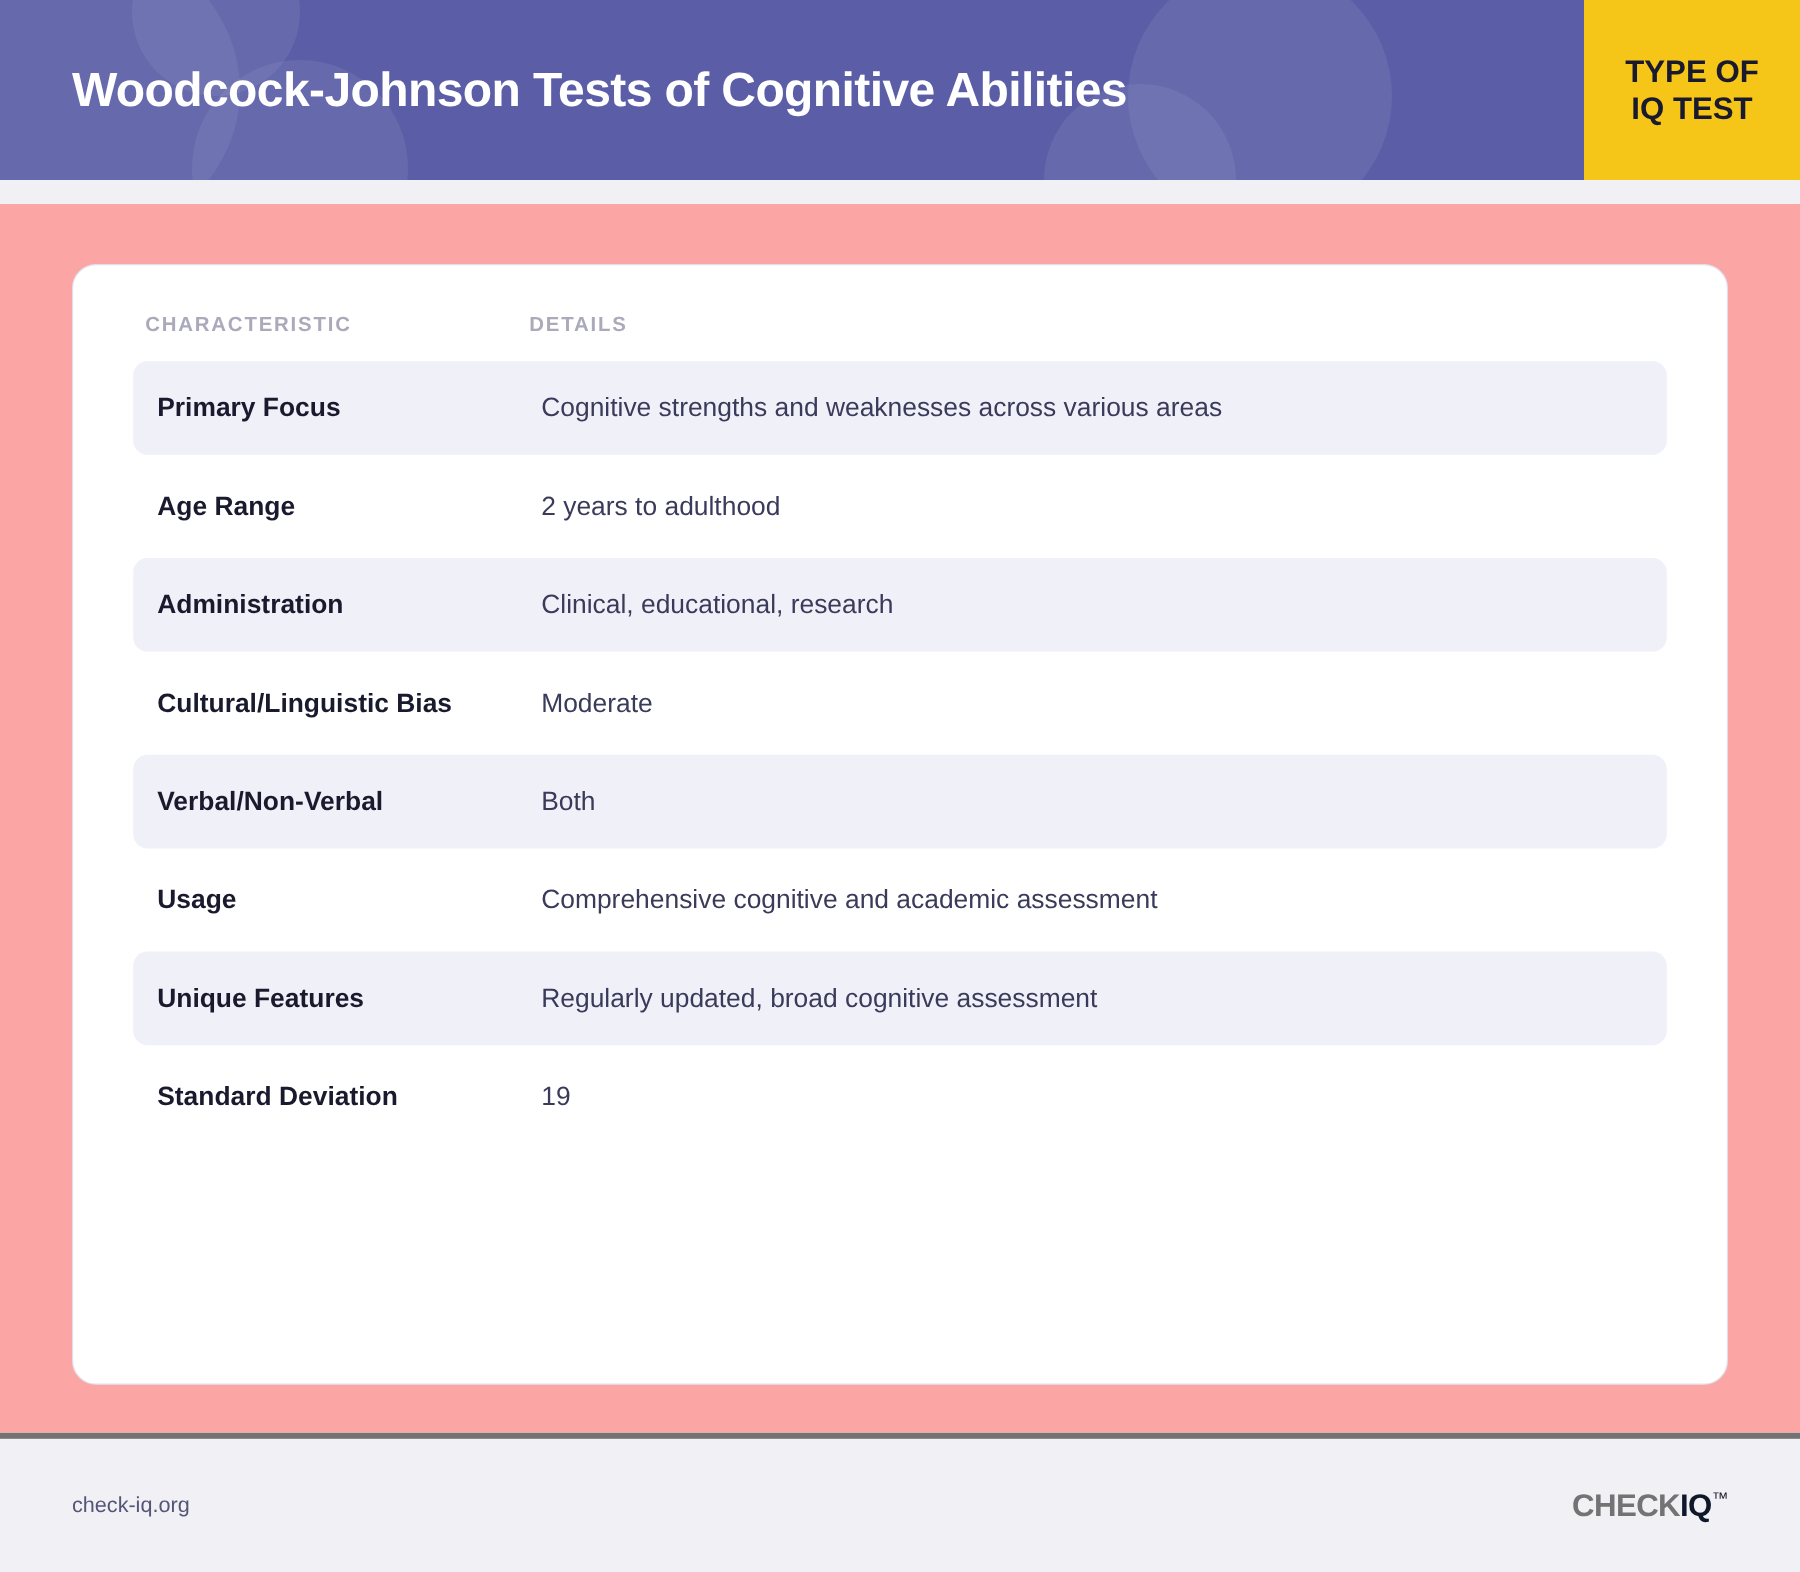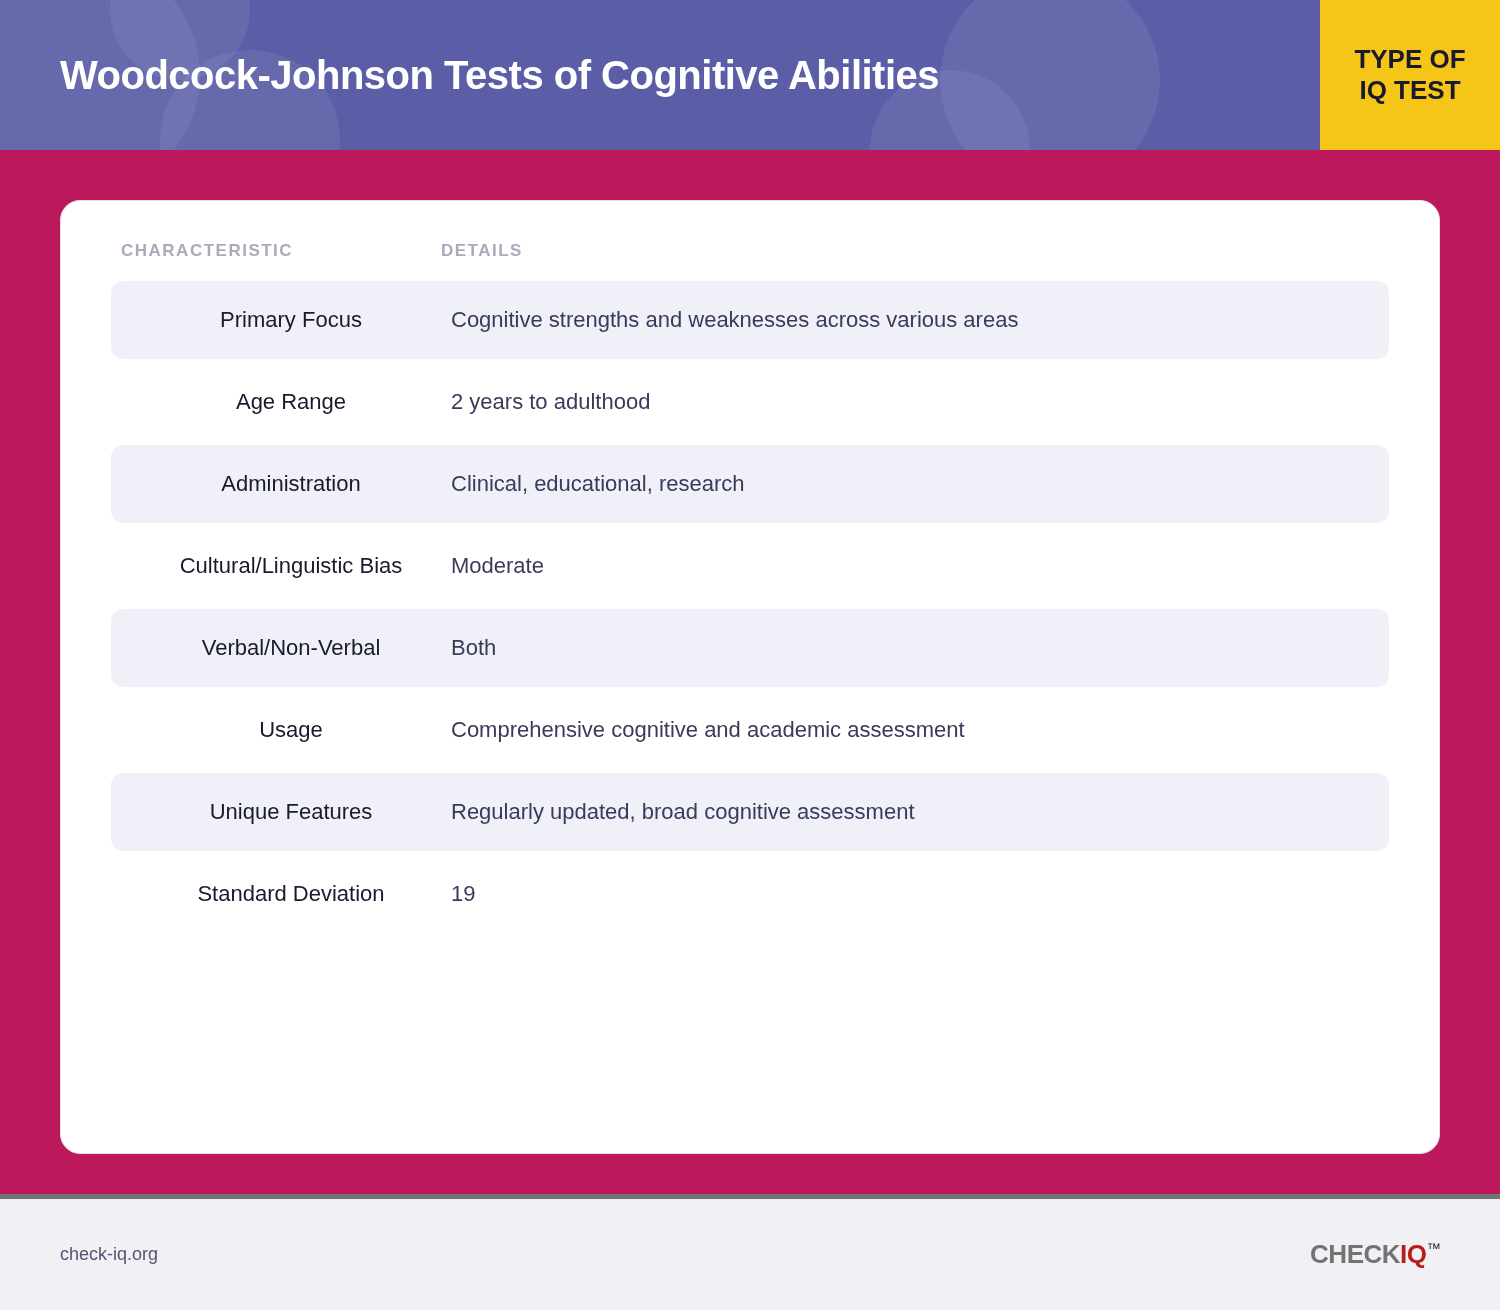--- a/index.html
+++ b/index.html
@@ -69,26 +69,27 @@
     .type-badge-text {
       color: #1a1a2e;
       font-size: 26px;
       font-weight: 900;
       line-height: 1.2;
       text-transform: uppercase;
       text-align: center;
     }
 
     .main-content {
-      background-color: #be185d;
+      background-color: #fca5a5;
       flex: 1;
       padding: 50px 60px 40px 60px;
       display: flex;
       flex-direction: column;
       align-items: stretch;
+      margin-top: 20px;
     }
 
     .card {
       background-color: #ffffff;
       border-radius: 20px;
       border: 1px solid #e0e0ec;
       padding: 40px 50px 40px 50px;
       flex: 1;
     }
 
@@ -115,23 +116,22 @@
       margin-bottom: 4px;
       align-items: center;
     }
 
     .table-row.shaded {
       background-color: #f0f0f8;
     }
 
     .row-label {
       font-size: 22px;
-      font-weight: 400;
+      font-weight: 700;
       color: #1a1a2e;
-      text-align: center;
     }
 
     .row-value {
       font-size: 22px;
       font-weight: 400;
       color: #3a3a5a;
     }
 
     .footer {
       border-top: 5px solid #737373;
@@ -153,21 +153,21 @@
       font-weight: 900;
       color: #1a1a2e;
       letter-spacing: -0.5px;
     }
 
     .footer-brand span.check {
       color: #737373;
     }
 
     .footer-brand span.iq {
-      color: #b91c1c;
+      color: #0f172a;
     }
 
     .footer-brand sup {
       font-size: 14px;
       font-weight: 400;
       vertical-align: super;
     }
   </style>
 </head>
 <body>

